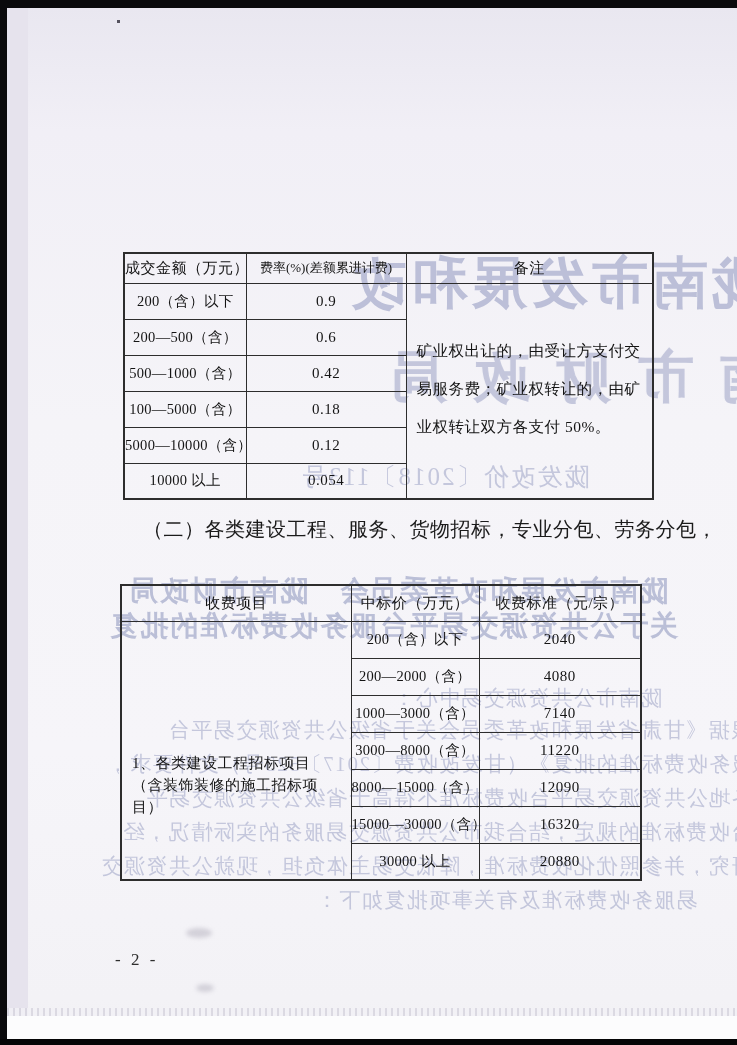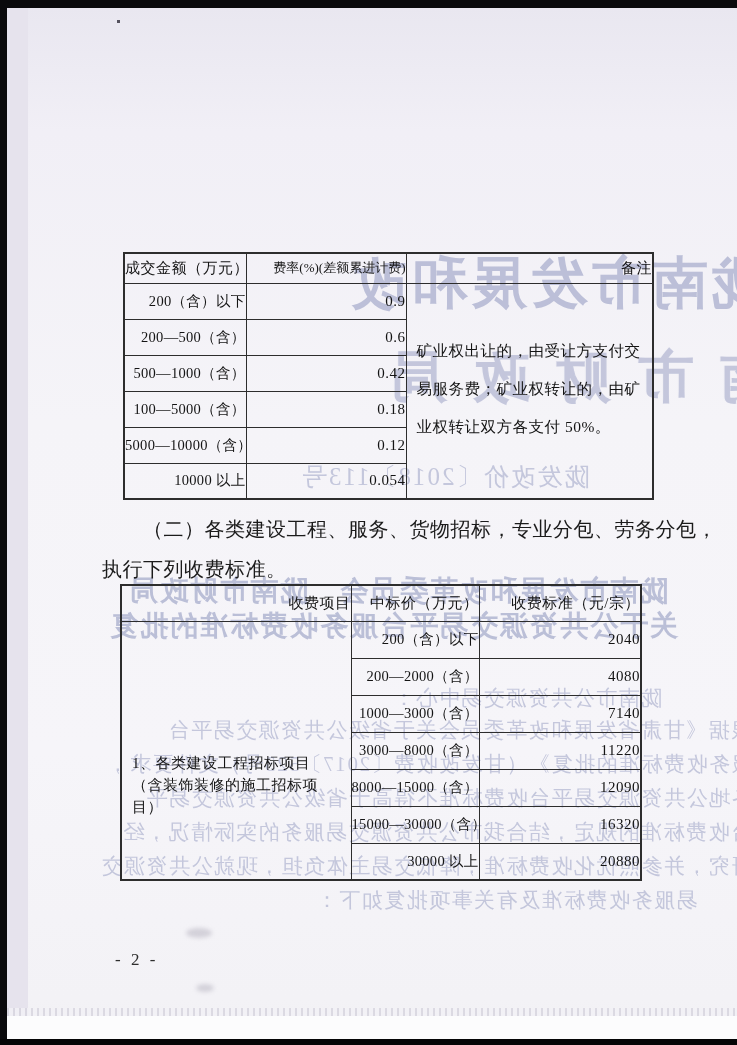--- a/index.html
+++ b/index.html
@@ -49,21 +49,21 @@
   .line { position:absolute; white-space:nowrap; font-size:20px; letter-spacing:.5px; }
   .intro-l1 { left:143px; top:151px; }
   .intro-l2 { left:102px; top:191px; }
   .sec1     { left:143px; top:226px; }
   .sec2-l1  { left:143px; top:516px; }
   .sec2-l2  { left:102px; top:556px; }
 
   table { position:absolute; border-collapse:collapse; table-layout:fixed; background:transparent; }
   table, td, th { border:1.6px solid #2d2d2d; }
   table { border-width:2.2px; }
-  th, td { padding:0; text-align:right; vertical-align:middle; font-weight:normal;
+  th, td { padding:0; text-align:center; vertical-align:middle; font-weight:normal;
            font-size:15px; letter-spacing:.5px; color:#141414; overflow:hidden; white-space:nowrap; }
   .t1 { left:123px; top:252px; width:529px; }
   .t1 thead tr { height:30px; }
   .t1 tbody tr { height:36px; }
   .t2 { left:120px; top:584px; width:520px; }
   .t2 thead tr { height:36px; }
   .t2 tbody tr { height:37px; }
   .tight { font-size:13px; letter-spacing:0; }
   .num-range { font-size:14.5px; letter-spacing:.3px; }
   .remark-cell { text-align:left; vertical-align:middle; white-space:normal;
@@ -136,21 +136,20 @@
           <td>0.12</td>
         </tr>
         <tr>
           <td class="num-range">10000 以上</td>
           <td>0.054</td>
         </tr>
       </tbody>
     </table>
 
     <div class="line sec2-l1">（二）各类建设工程、服务、货物招标，专业分包、劳务分包，</div>
-    <div class="line sec2-l2">执行下列收费标准。</div>
 
     <table class="t2">
       <colgroup>
           <col style="width:230px">
           <col style="width:128px">
           <col style="width:162px">
         </colgroup>
       <thead>
         <tr>
           <th>收费项目</th>

